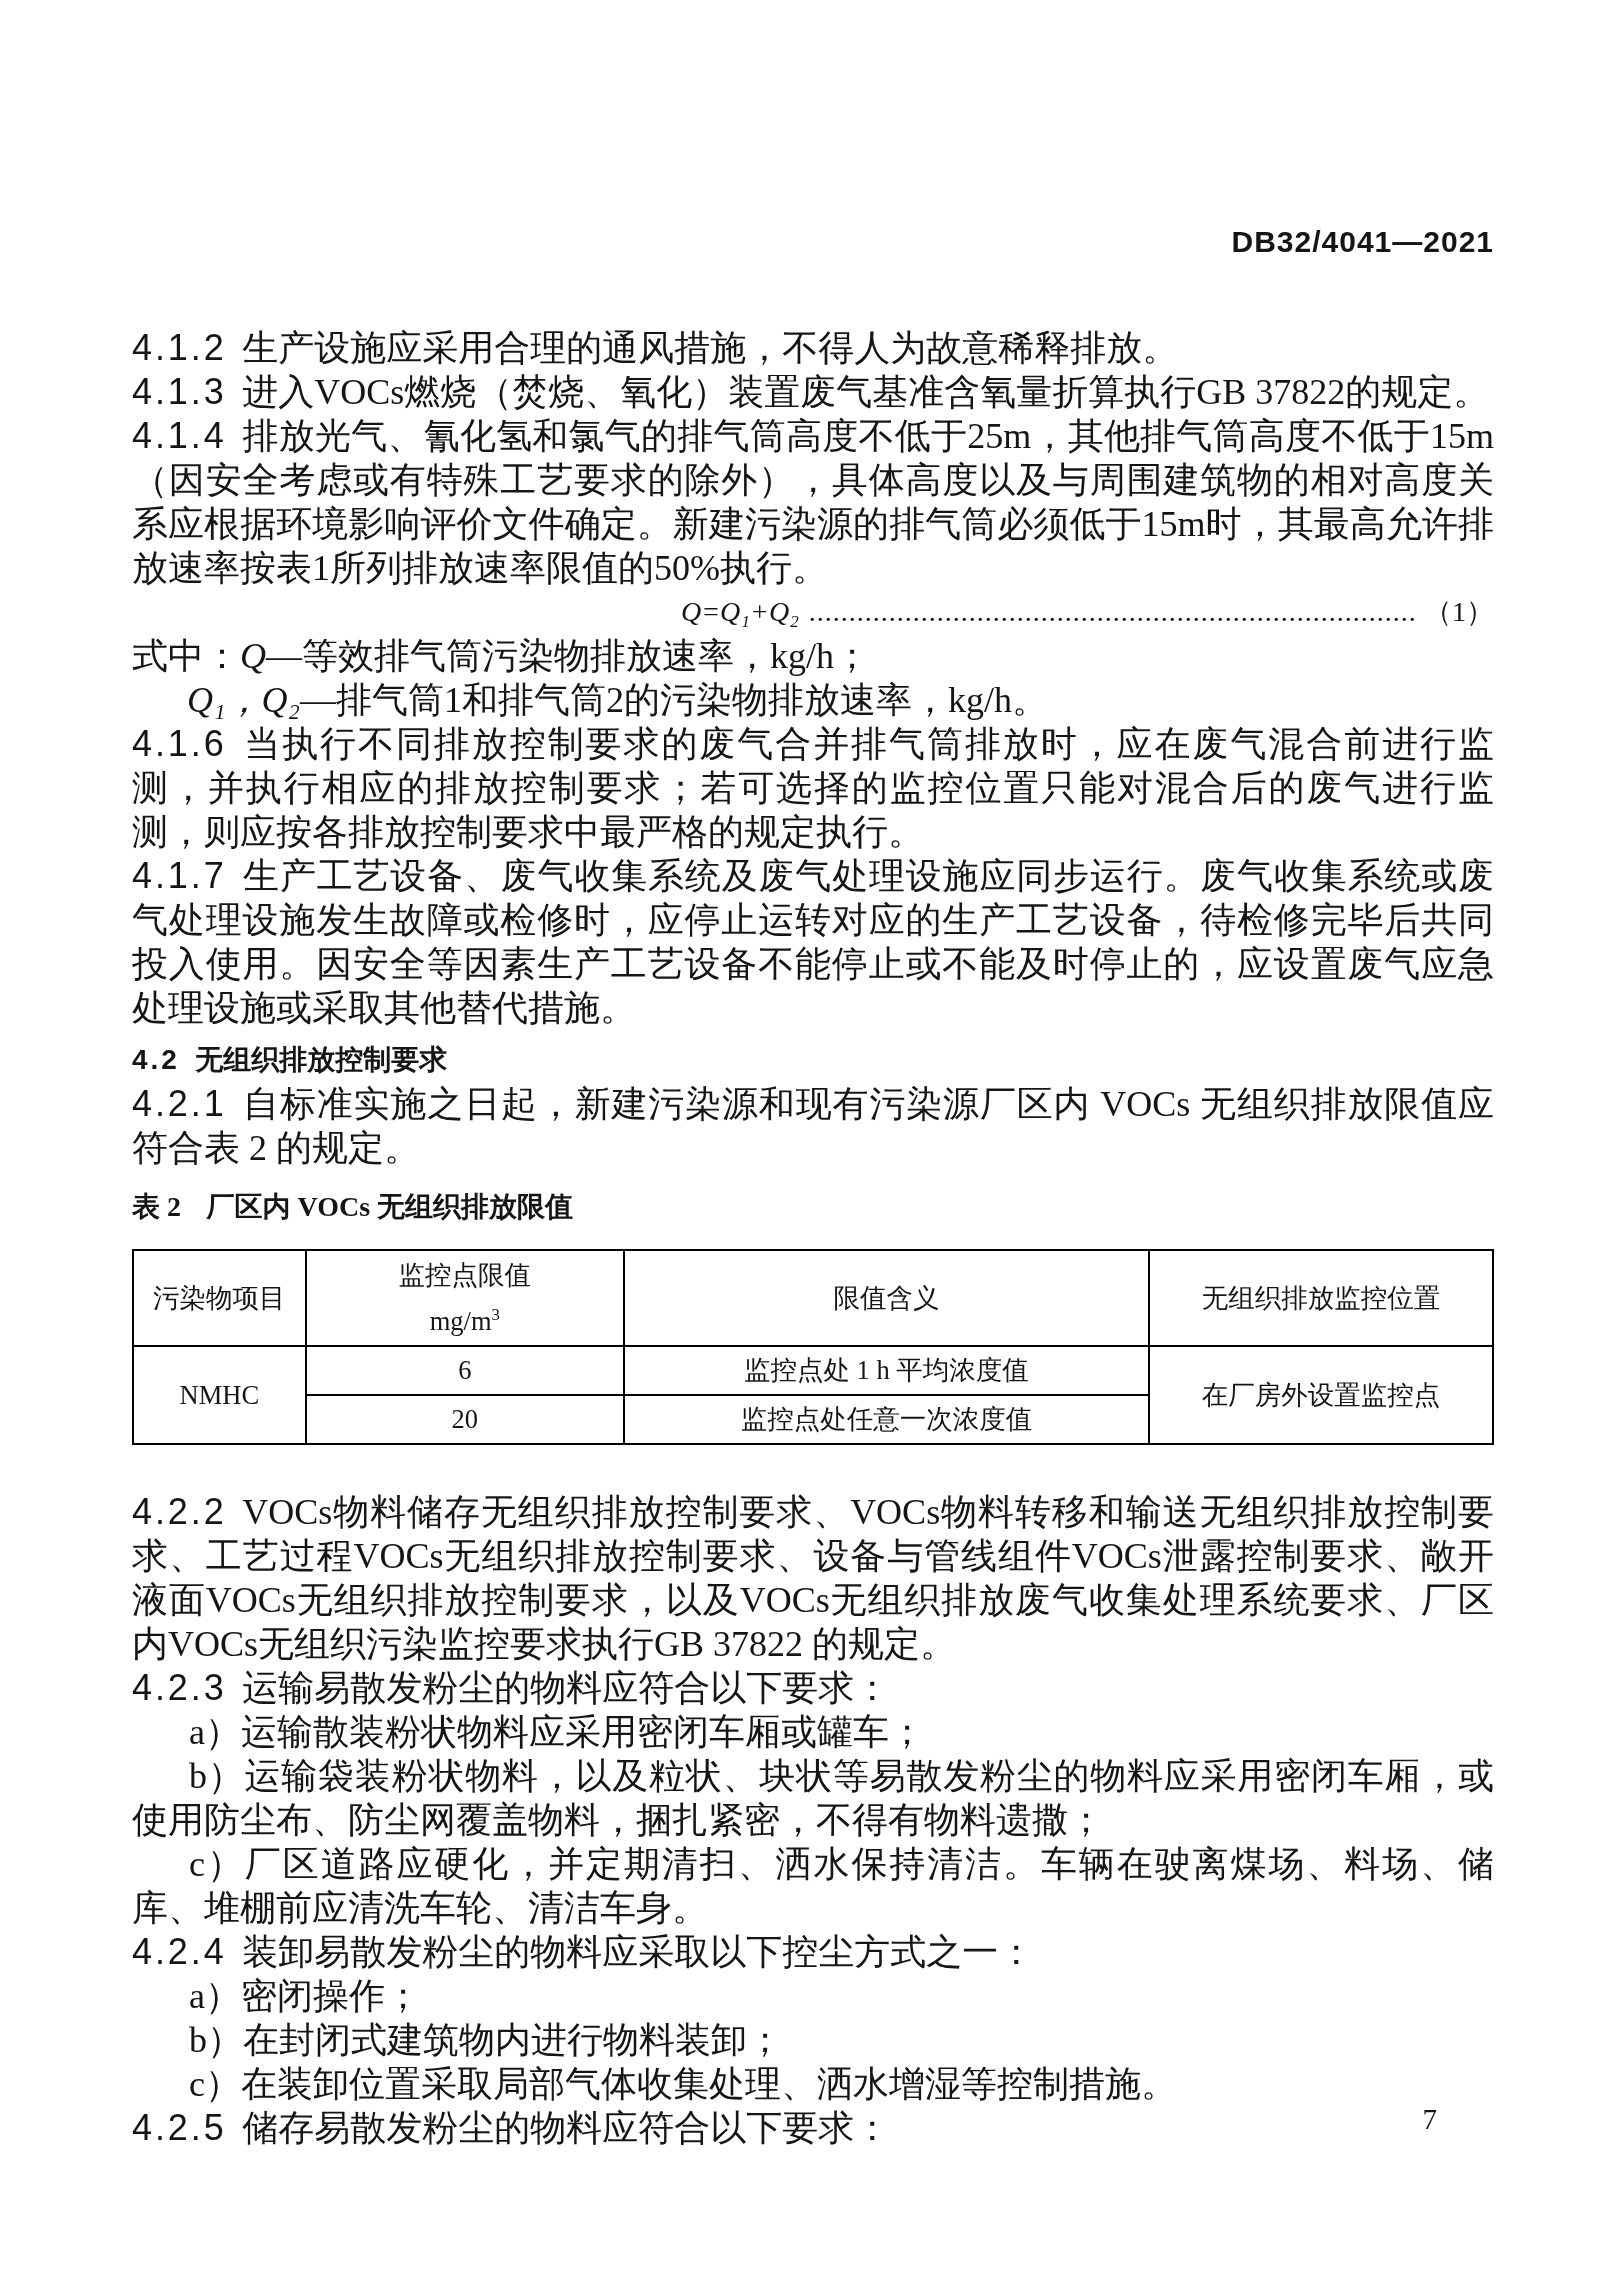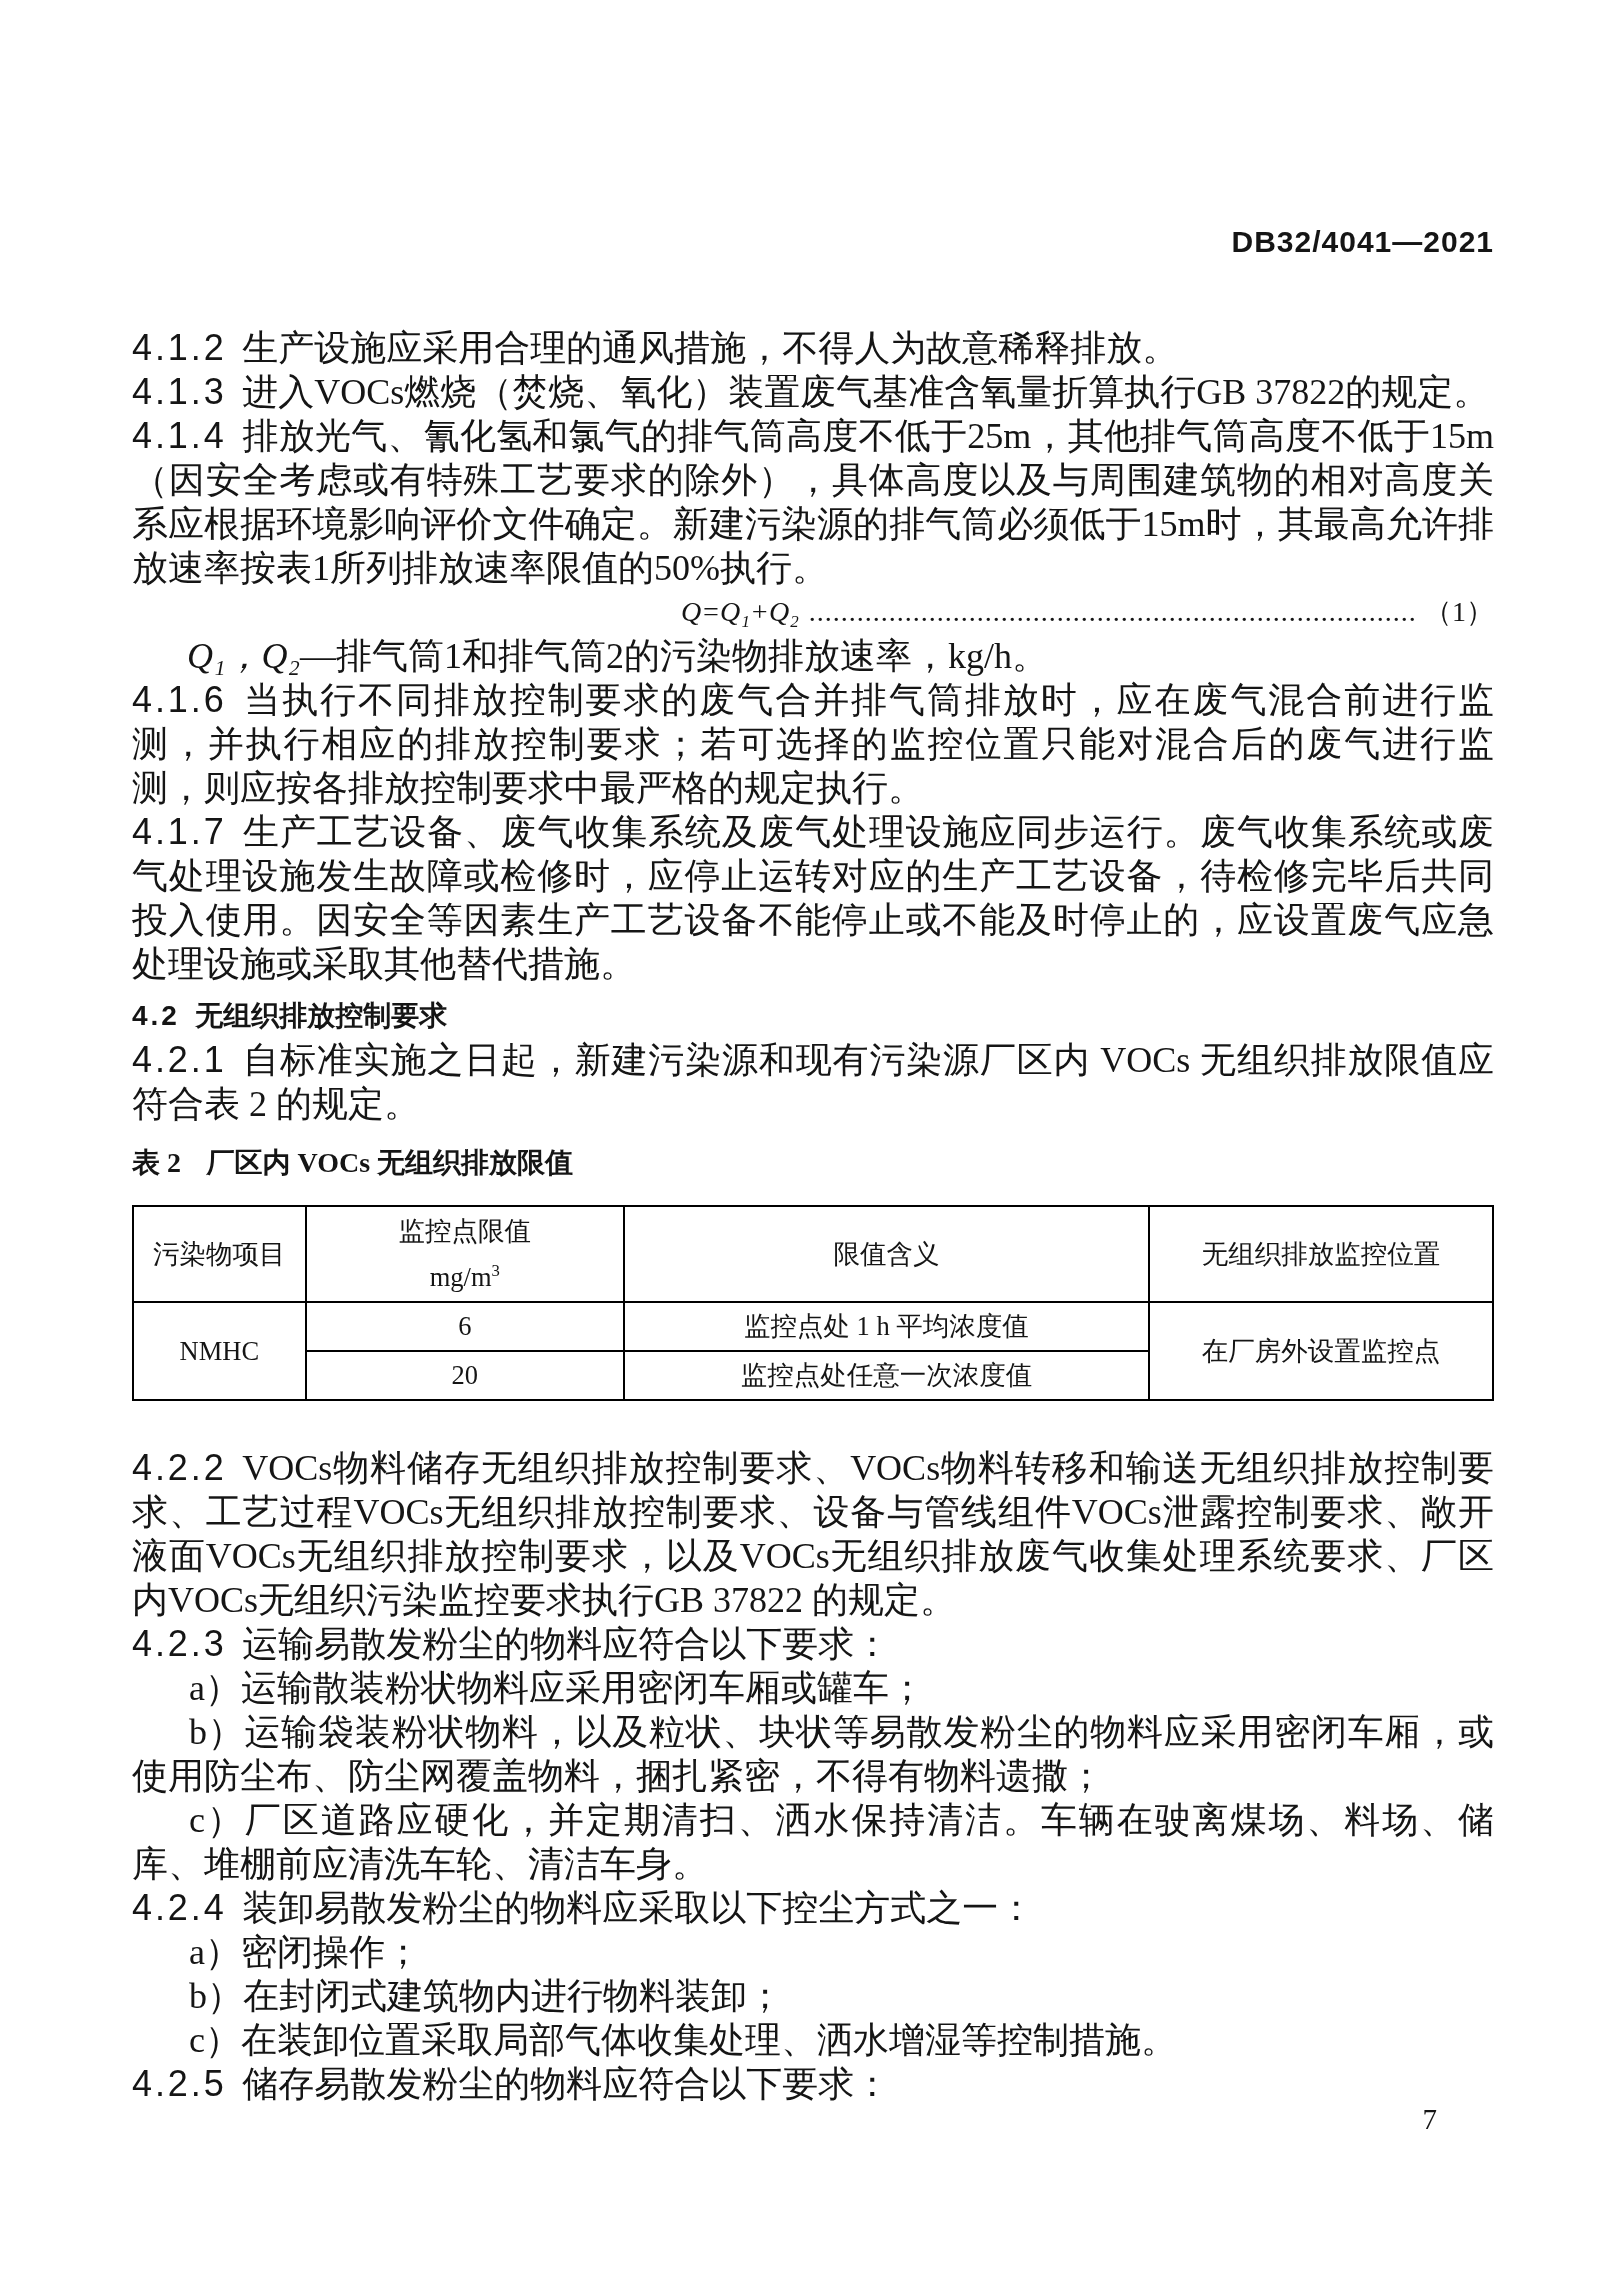--- a/index.html
+++ b/index.html
@@ -116,20 +116,21 @@
     <p class="body"><span class="cno">4.1.3</span><span>进入VOCs燃烧（焚烧、氧化）装置废气基准含氧量折算执行GB 37822的规定。</span></p>
     <p class="body"><span class="cno">4.1.4</span><span>排放光气、氰化氢和氯气的排气筒高度不低于25m，其他排气筒高度不低于15m（因安全考虑或有特殊工艺要求的除外），具体高度以及与周围建筑物的相对高度关系应根据环境影响评价文件确定。新建污染源的排气筒必须低于15m时，其最高允许排放速率按表1所列排放速率限值的50%执行。</span></p>
 
     <div class="formula-row">
       <span class="f-indent"></span>
       <span class="f-expr">Q=Q₁+Q₂</span>
       <span class="f-dots">................................................................................</span>
       <span class="f-no">（1）</span>
     </div>
 
+    <p class="body"><span>式中：</span><span class="var">Q</span><span>—等效排气筒污染物排放速率，kg/h；</span></p>
     <p class="body where-l2"><span class="var">Q₁，Q₂</span><span>—排气筒1和排气筒2的污染物排放速率，kg/h。</span></p>
 
     <p class="body"><span class="cno">4.1.6</span><span>当执行不同排放控制要求的废气合并排气筒排放时，应在废气混合前进行监测，并执行相应的排放控制要求；若可选择的监控位置只能对混合后的废气进行监测，则应按各排放控制要求中最严格的规定执行。</span></p>
     <p class="body"><span class="cno">4.1.7</span><span>生产工艺设备、废气收集系统及废气处理设施应同步运行。废气收集系统或废气处理设施发生故障或检修时，应停止运转对应的生产工艺设备，待检修完毕后共同投入使用。因安全等因素生产工艺设备不能停止或不能及时停止的，应设置废气应急处理设施或采取其他替代措施。</span></p>
 
     <p class="heading"><span class="cno">4.2</span><span>无组织排放控制要求</span></p>
 
     <p class="body"><span class="cno">4.2.1</span><span>自标准实施之日起，新建污染源和现有污染源厂区内 VOCs 无组织排放限值应符合表 2 的规定。</span></p>
 
     <div class="tbl-caption"><span class="cap-label">表 2</span><span>厂区内 VOCs 无组织排放限值</span></div>

